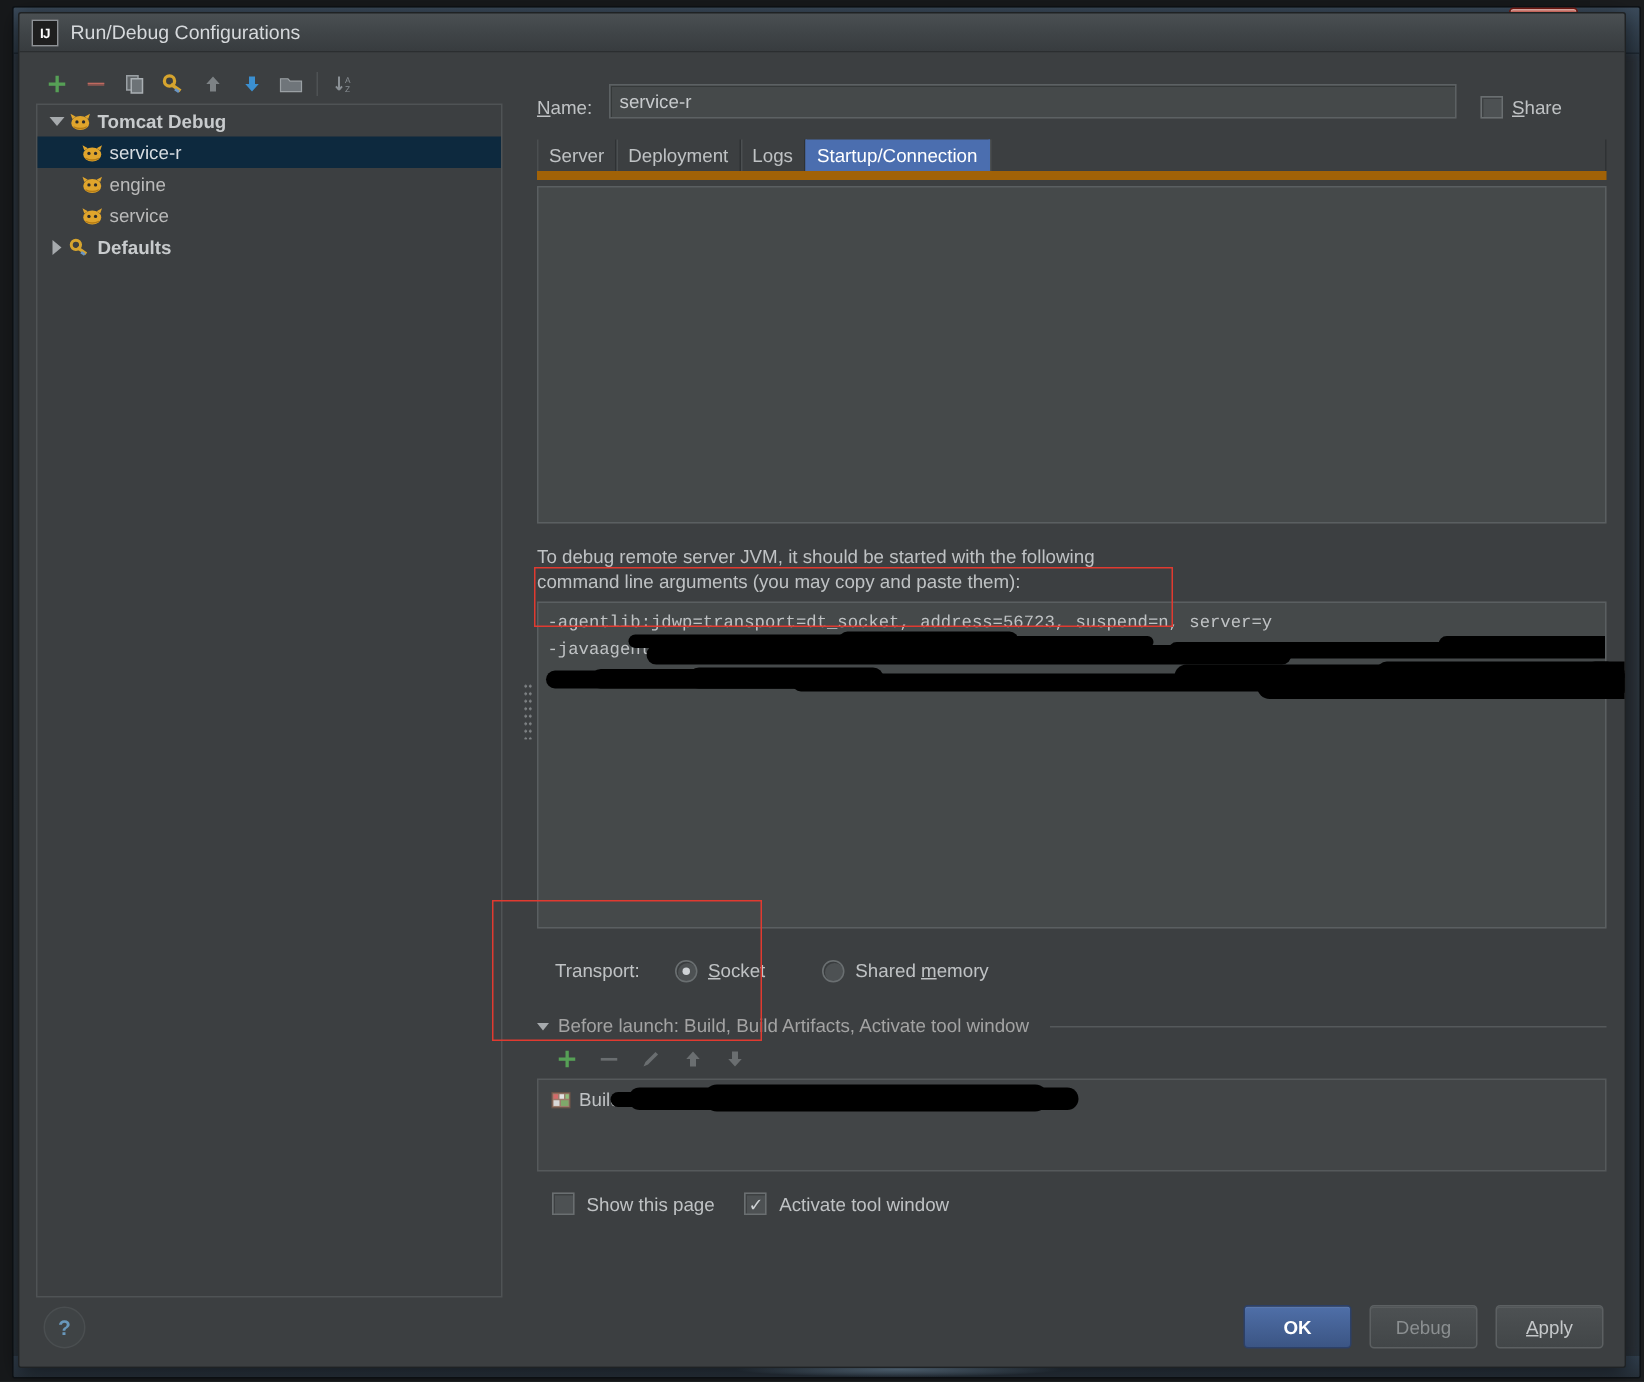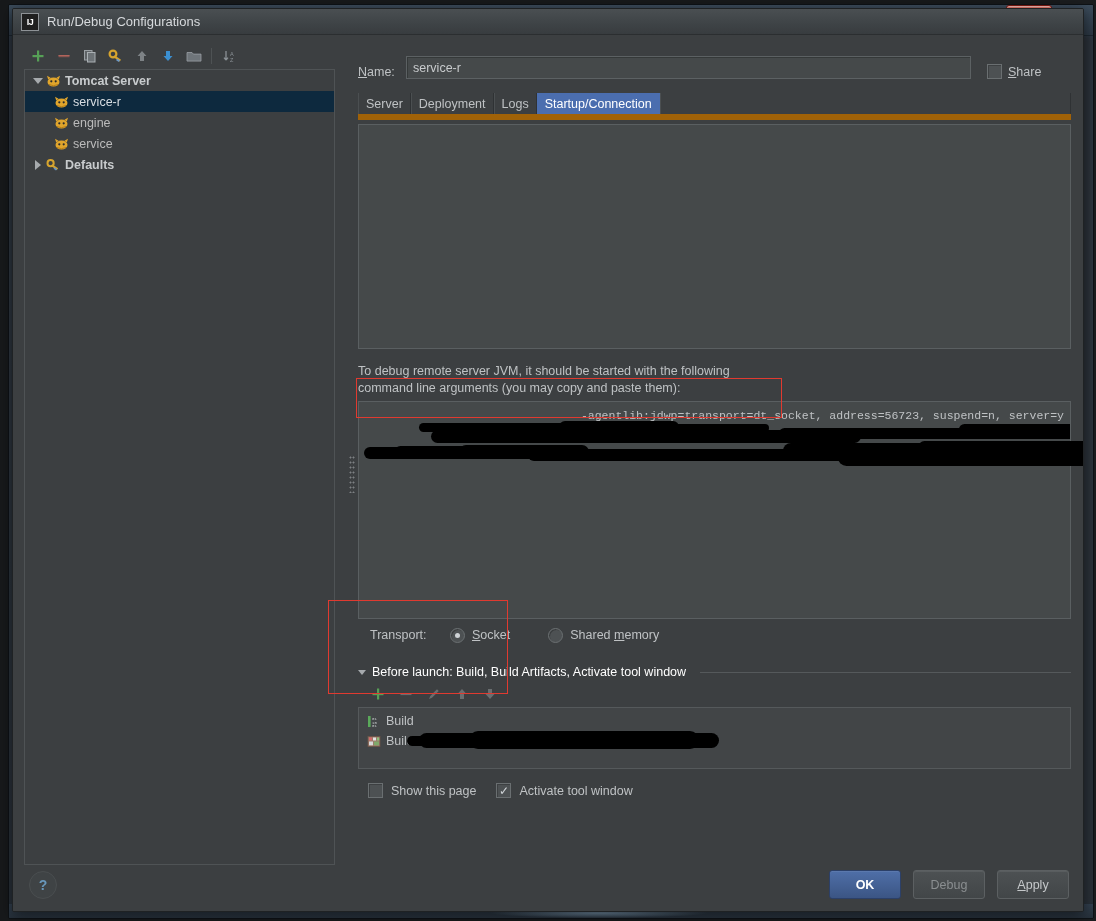--- a/index.html
+++ b/index.html
@@ -204,21 +204,21 @@
     margin-top: 14px; color: #bfc2c4; font-size: 12.5px; line-height: 17px;
     width: 420px;
   }
   .args-area {
     margin-top: 4px; height: 218px; background: #45494a;
     border: 1px solid #5a5f61; box-sizing: border-box;
     position: relative; overflow: hidden;
     font-family: "Liberation Mono", monospace; font-size: 11.5px; color: #bfc2c4;
     padding: 5px 6px;
   }
-  .args-line { white-space: nowrap; line-height: 18px; text-align: right; }
+  .args-line { white-space: nowrap; line-height: 18px; }
 
   
   .redact { position: absolute; background: #000; border-radius: 9px; }
 
   
   .redbox { position: absolute; border: 1.6px solid #e03a30; pointer-events: none; }
 
   
   .transport-area { position: relative; margin-top: 0px; }
   .tr-row { display: flex; align-items: center; font-size: 12.5px; color: #bfc2c4; }
@@ -229,21 +229,21 @@
   }
   .radio .dot { width: 5px; height: 5px; border-radius: 50%; background: #cfd3d6; }
   .port-input {
     width: 68px; height: 21px; background: #45494a; border: 1px solid #5c6163;
     box-shadow: inset 1px 1px 0 rgba(0,0,0,0.22);
     color: #c8cbcd; font-size: 12.5px; padding: 0 5px; box-sizing: border-box;
     display: flex; align-items: center;
   }
 
   
-  .bl-header { display: flex; align-items: center; gap: 6px; color: #ffffff; font-size: 12.5px; }
+  .bl-header { display: flex; align-items: center; gap: 6px; color: #a3a3a3; font-size: 12.5px; }
   .bl-header .line { flex: 1; height: 1px; background: #55595b; margin-left: 8px; }
   .bl-toolbar { height: 26px; display: flex; align-items: center; gap: 4px; margin-top: 2px; padding-left: 8px; }
   .bl-list {
     height: 62px; background: #424547; border: 1px solid #55595b; box-sizing: border-box;
     position: relative; padding-top: 3px;
   }
   .bl-row { height: 20px; display: flex; align-items: center; padding-left: 8px; color: #bfc2c4; font-size: 12.5px; }
   .bl-checks { display: flex; align-items: center; gap: 8px; margin-top: 14px; padding-left: 10px; }
 
   
@@ -378,21 +378,21 @@
               </span>
             <span class="ic">
               <svg width="15" height="14" viewBox="0 0 15 14">
                   <ellipse cx="7.5" cy="8" rx="6" ry="4.6" fill="#e0a52c"></ellipse>
                   <path d="M2.2 5.4 L1 1.8 L4.6 3.8 Z M12.8 5.4 L14 1.8 L10.4 3.8 Z" fill="#e0a52c"></path>
                   <circle cx="5.3" cy="7.3" r="1.1" fill="#2b2b2b"></circle>
                   <circle cx="9.7" cy="7.3" r="1.1" fill="#2b2b2b"></circle>
                   <path d="M3 10.5 q4.5 2.4 9 0" stroke="#b57c15" stroke-width="0.9" fill="none"></path>
                 </svg>
             </span>
-            <span>Tomcat Server</span>
+            <span>Tomcat Debug</span>
           </div>
 
           <div class="tree-row selected">
             <span class="indent"></span>
             <span class="ic">
               <svg width="15" height="14" viewBox="0 0 15 14">
                   <ellipse cx="7.5" cy="8" rx="6" ry="4.6" fill="#e0a52c"></ellipse>
                   <path d="M2.2 5.4 L1 1.8 L4.6 3.8 Z M12.8 5.4 L14 1.8 L10.4 3.8 Z" fill="#e0a52c"></path>
                   <circle cx="5.3" cy="7.3" r="1.1" fill="#2b2b2b"></circle>
                   <circle cx="9.7" cy="7.3" r="1.1" fill="#2b2b2b"></circle>
@@ -502,21 +502,21 @@
         <div style="position:absolute;left:0;top:0;width:100%;height:100%;pointer-events:none;">
           <div class="redact" style="left:425px;top:400px;width:270px;height:16px;border-radius:9px;"></div>
           <div class="redact" style="left:480px;top:406px;width:260px;height:17px;border-radius:9px;"></div>
           <div class="redact" style="left:560px;top:398px;width:160px;height:13px;"></div>
           <div class="redact" style="left:655px;top:404px;width:300px;height:15px;border-radius:8px;"></div>
           <div class="redact" style="left:700px;top:398px;width:180px;height:11px;"></div>
           <div class="redact" style="left:170px;top:406px;width:640px;height:12px;border-radius:7px;"></div>
           <div class="redact" style="left:36px;top:403px;width:170px;height:13px;"></div>
         </div>
 
-        <div class="transport-area" style="margin-top:4px;padding-left:12px;">
+        <div class="transport-area" style="margin-top:16px;padding-left:12px;">
           <div class="tr-row" style="height:24px;">
             <span style="width:70px;">Transport:</span>
             <span class="radio" style="margin-left:10px;">
                 <span class="dot"></span>
               </span>
             <span style="margin-left:7px;"><u>S</u>ocket</span>
             <span class="radio" style="margin-left:38px;"></span>
             <span style="margin-left:7px;">Shared <u>m</u>emory</span>
           </div>
         </div>
@@ -549,31 +549,20 @@
                   <path d="M7 2 L11.5 7 H9 V12 H5 V7 H2.5 Z" fill="#6a6e70"></path>
                 </svg>
             </div>
             <div class="tb-btn">
               <svg width="14" height="14" viewBox="0 0 14 14">
                   <path d="M7 12 L11.5 7 H9 V2 H5 V7 H2.5 Z" fill="#6a6e70"></path>
                 </svg>
             </div>
           </div>
           <div class="bl-list">
-            <div class="bl-row">
-              <span class="rd-ic">
-                <svg width="15" height="13" viewBox="0 0 15 13">
-                    <rect x="1" y="1" width="2.6" height="11" fill="#5aaa5a"></rect>
-                    <text x="5" y="4.6" fill="#c9ccce" font-size="4" font-family="Liberation Mono">01</text>
-                    <text x="5" y="8.6" fill="#c9ccce" font-size="4" font-family="Liberation Mono">10</text>
-                    <text x="5" y="12.4" fill="#c9ccce" font-size="4" font-family="Liberation Mono">01</text>
-                  </svg>
-              </span>
-              <span>Build</span>
-            </div>
             <div class="bl-row" style="position:relative;">
               <span class="rd-ic">
                 <svg width="15" height="13" viewBox="0 0 15 13">
                     <rect x="1" y="1.5" width="12" height="10" fill="#9c7b6b" stroke="#6d5448" stroke-width="0.8"></rect>
                     <rect x="2" y="2.5" width="3" height="3" fill="#d46a6a"></rect>
                     <rect x="6" y="2.5" width="3" height="3" fill="#e2e2e2"></rect>
                     <rect x="10" y="2.5" width="2.2" height="3" fill="#8ec07c"></rect>
                     <rect x="2" y="6.5" width="4" height="3.8" fill="#d8d8d8"></rect>
                     <rect x="7" y="6.5" width="5" height="3.8" fill="#7fa86a"></rect>
                   </svg>

